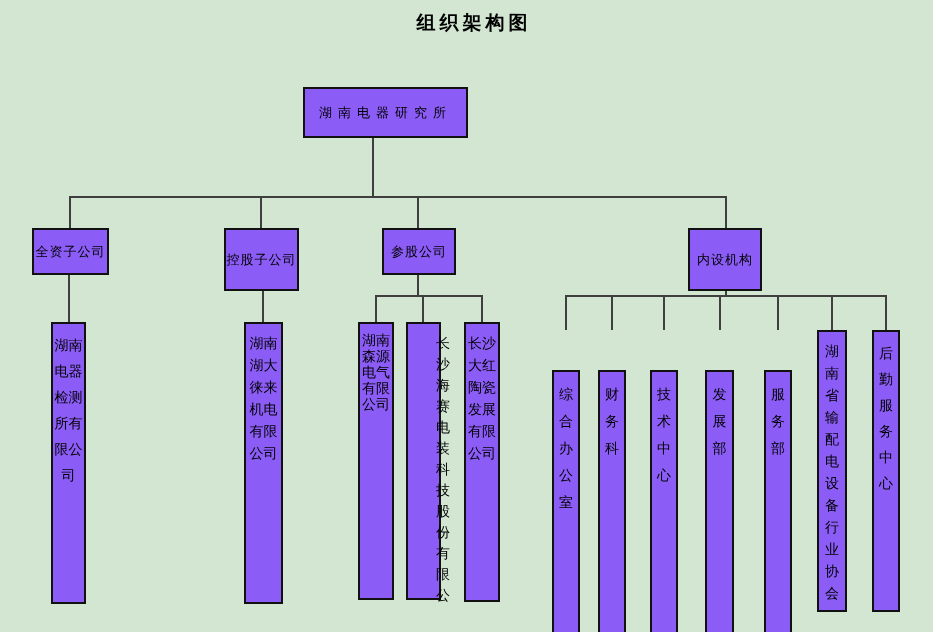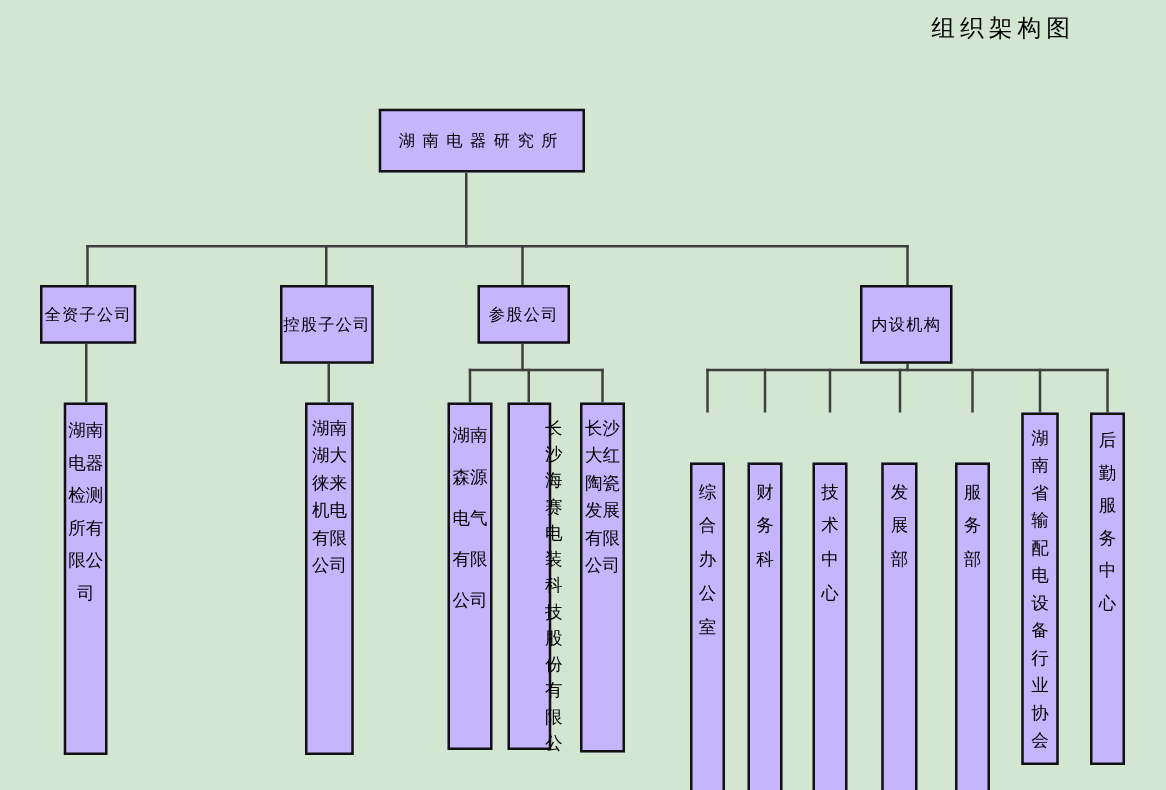--- a/index.html
+++ b/index.html
@@ -3,38 +3,38 @@
 <meta charset="utf-8">
 <style>
   html,body{margin:0;padding:0;}
   body{
     width:933px;height:632px;position:relative;overflow:hidden;
     background:#d2e6d2;
     font-family:"Liberation Serif","DejaVu Serif",serif;
     color:#000;
   }
   .title{
-    position:absolute;left:0;top:10px;width:860px;text-align:right;
+    position:absolute;left:0;top:10px;width:860px;text-align:center;
     font-family:"Liberation Sans","DejaVu Sans",sans-serif;
-    font-size:19px;font-weight:normal;letter-spacing:4px;
+    font-size:19px;font-weight:bold;letter-spacing:4px;padding-left:44px;
   }
   .box{
     position:absolute;box-sizing:border-box;
-    background:#c4b5fd;border:2px solid #111111;
+    background:#8b5cf6;border:2px solid #111111;
   }
   .hbox{display:flex;align-items:center;justify-content:center;
     font-size:13px;letter-spacing:1px;white-space:nowrap;}
   .root{font-size:13px;letter-spacing:6px;}
   .vbox{
     font-size:14px;text-align:center;word-break:break-all;
     padding-top:9px;
   }
   .lh27{line-height:27px;margin-top:40px;}
   .lh26{line-height:26px;}
-  .lh25{line-height:33px;}
+  .lh25{line-height:16px;}
   .lh22{line-height:22px;}
   .lh21{line-height:21px;}
   .line{position:absolute;background:#3f3f3f;}
   
   #root{left:303px;top:87px;width:165px;height:51px;}
   #g0{left:32px;top:228px;width:77px;height:47px;}
   #g1{left:224px;top:228px;width:75px;height:63px;}
   #g2{left:382px;top:228px;width:74px;height:47px;}
   #g3{left:688px;top:228px;width:74px;height:63px;}
   #c00{left:51px;top:322px;width:35px;height:282px;}

